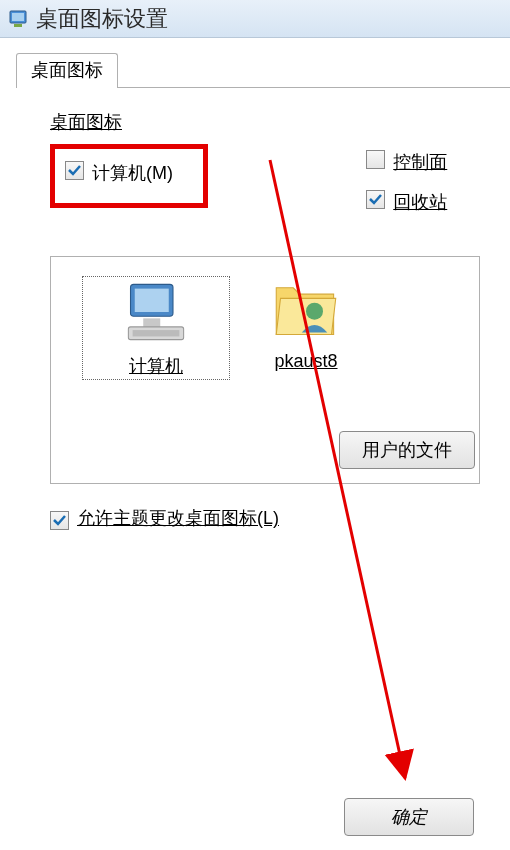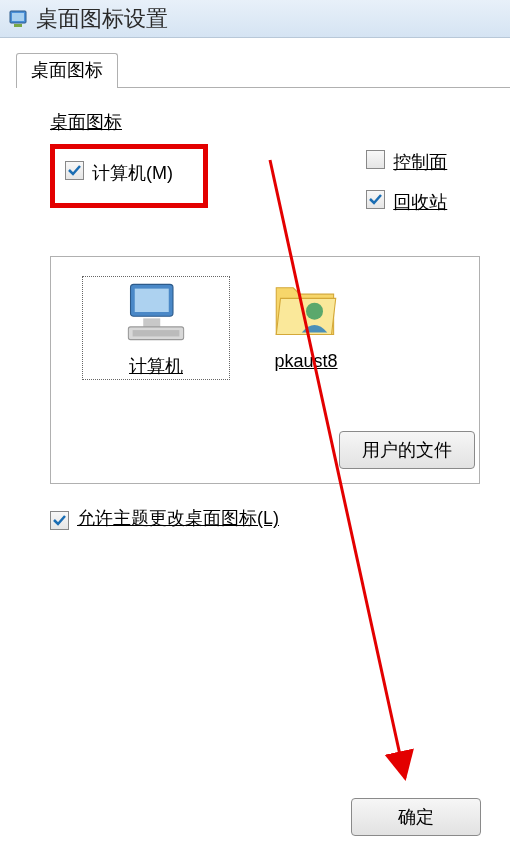--- a/index.html
+++ b/index.html
@@ -33,21 +33,21 @@
     .icon-cell { width:150px; text-align:center; margin-bottom:40px; }
     .icon-cell.selected { outline:1px dotted #666; outline-offset:-2px; padding:3px; }
     .icon-graphic { width:68px; height:68px; margin:0 auto 8px; display:flex; align-items:center; justify-content:center; }
     .icon-label { font-size:18px; color:#000; }
 
     .btn { display:inline-block; border:1px solid #8a8a8a; border-radius:4px; background:linear-gradient(to bottom,#f6f6f6,#e2e2e2); padding:6px 22px; font-size:18px; color:#000; text-align:center; min-width:110px; }
     .btn-row-right { text-align:right; padding-right:0; margin-top:10px; }
 
     .allow-row { margin-top:22px; display:flex; align-items:flex-end; }
 
-    .ok-row { position:absolute; right:29px; bottom:14px; }
+    .ok-row { position:absolute; right:36px; bottom:14px;font-style:italic; }
 
     
     .arrow { position:absolute; left:0; top:0; pointer-events:none; }
   </style>
 </head>
 <body>
 
 <div class="titlebar">
   <span class="titlebar-icon">
     <svg viewBox="0 0 20 20">

